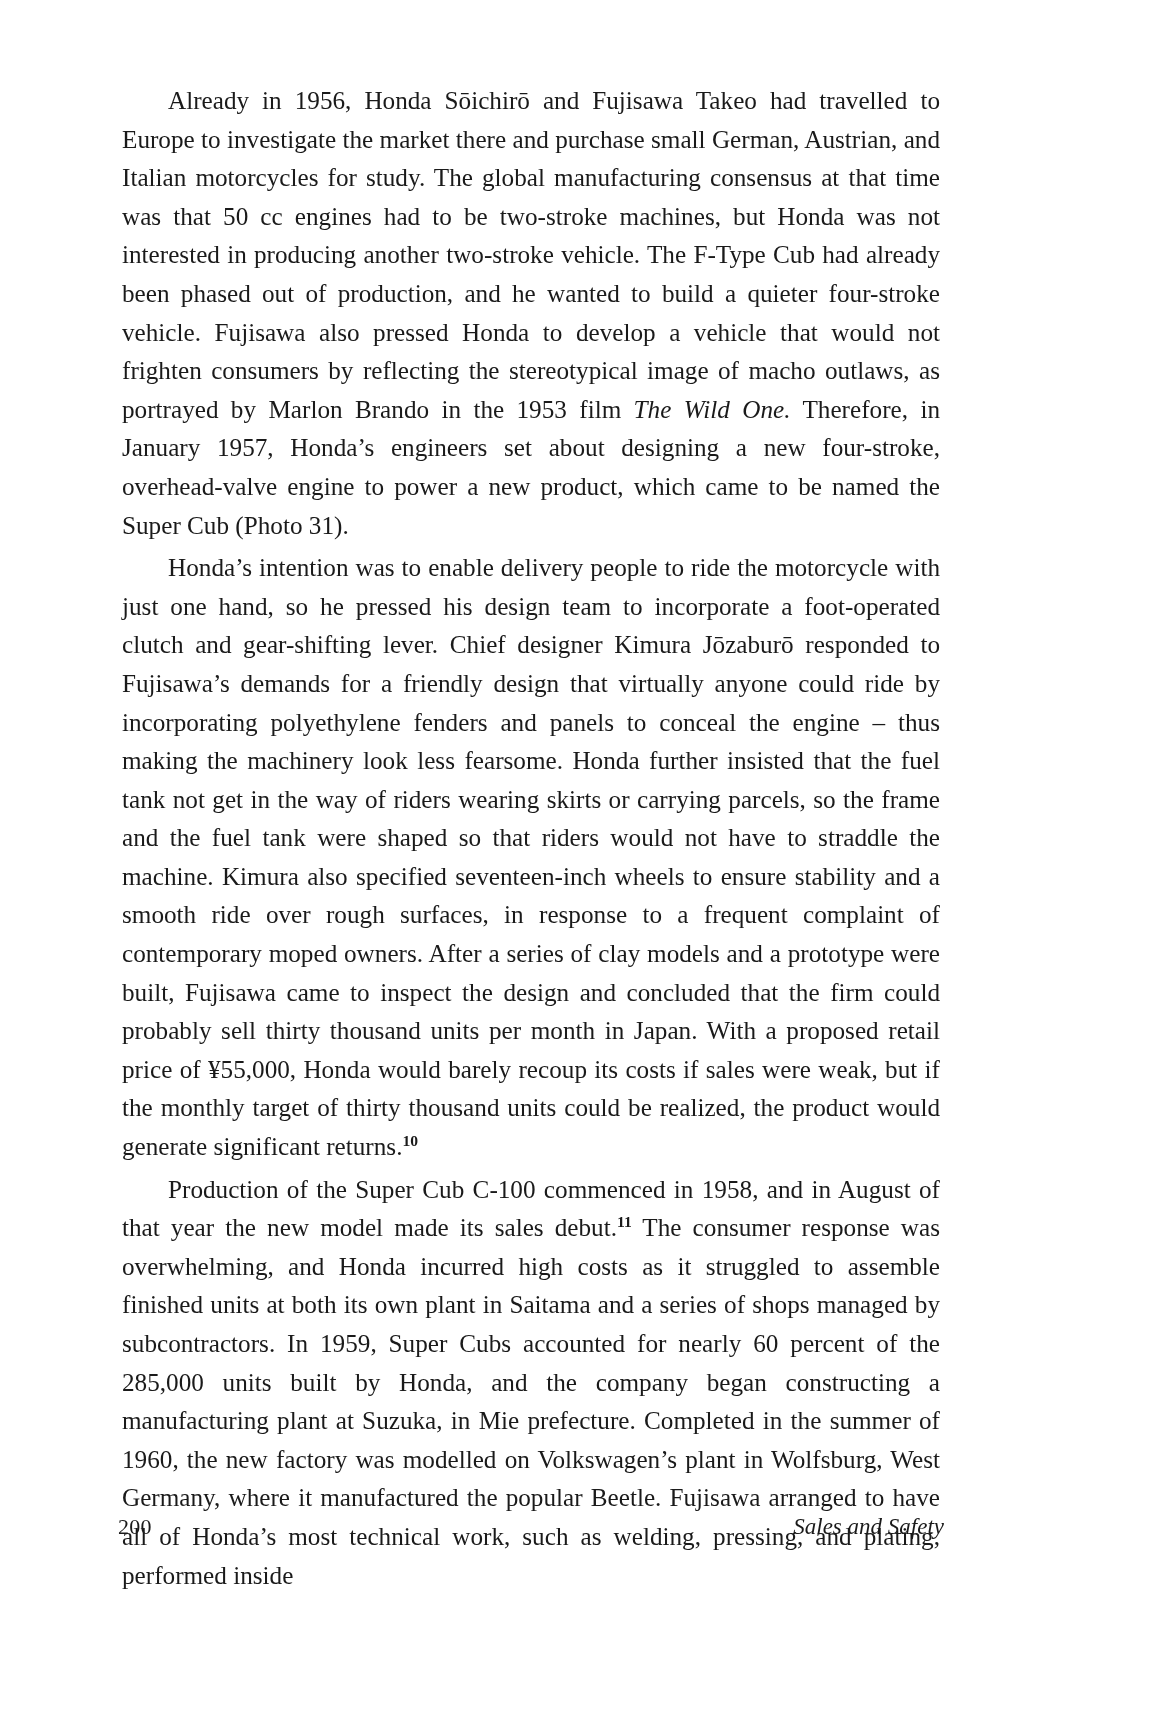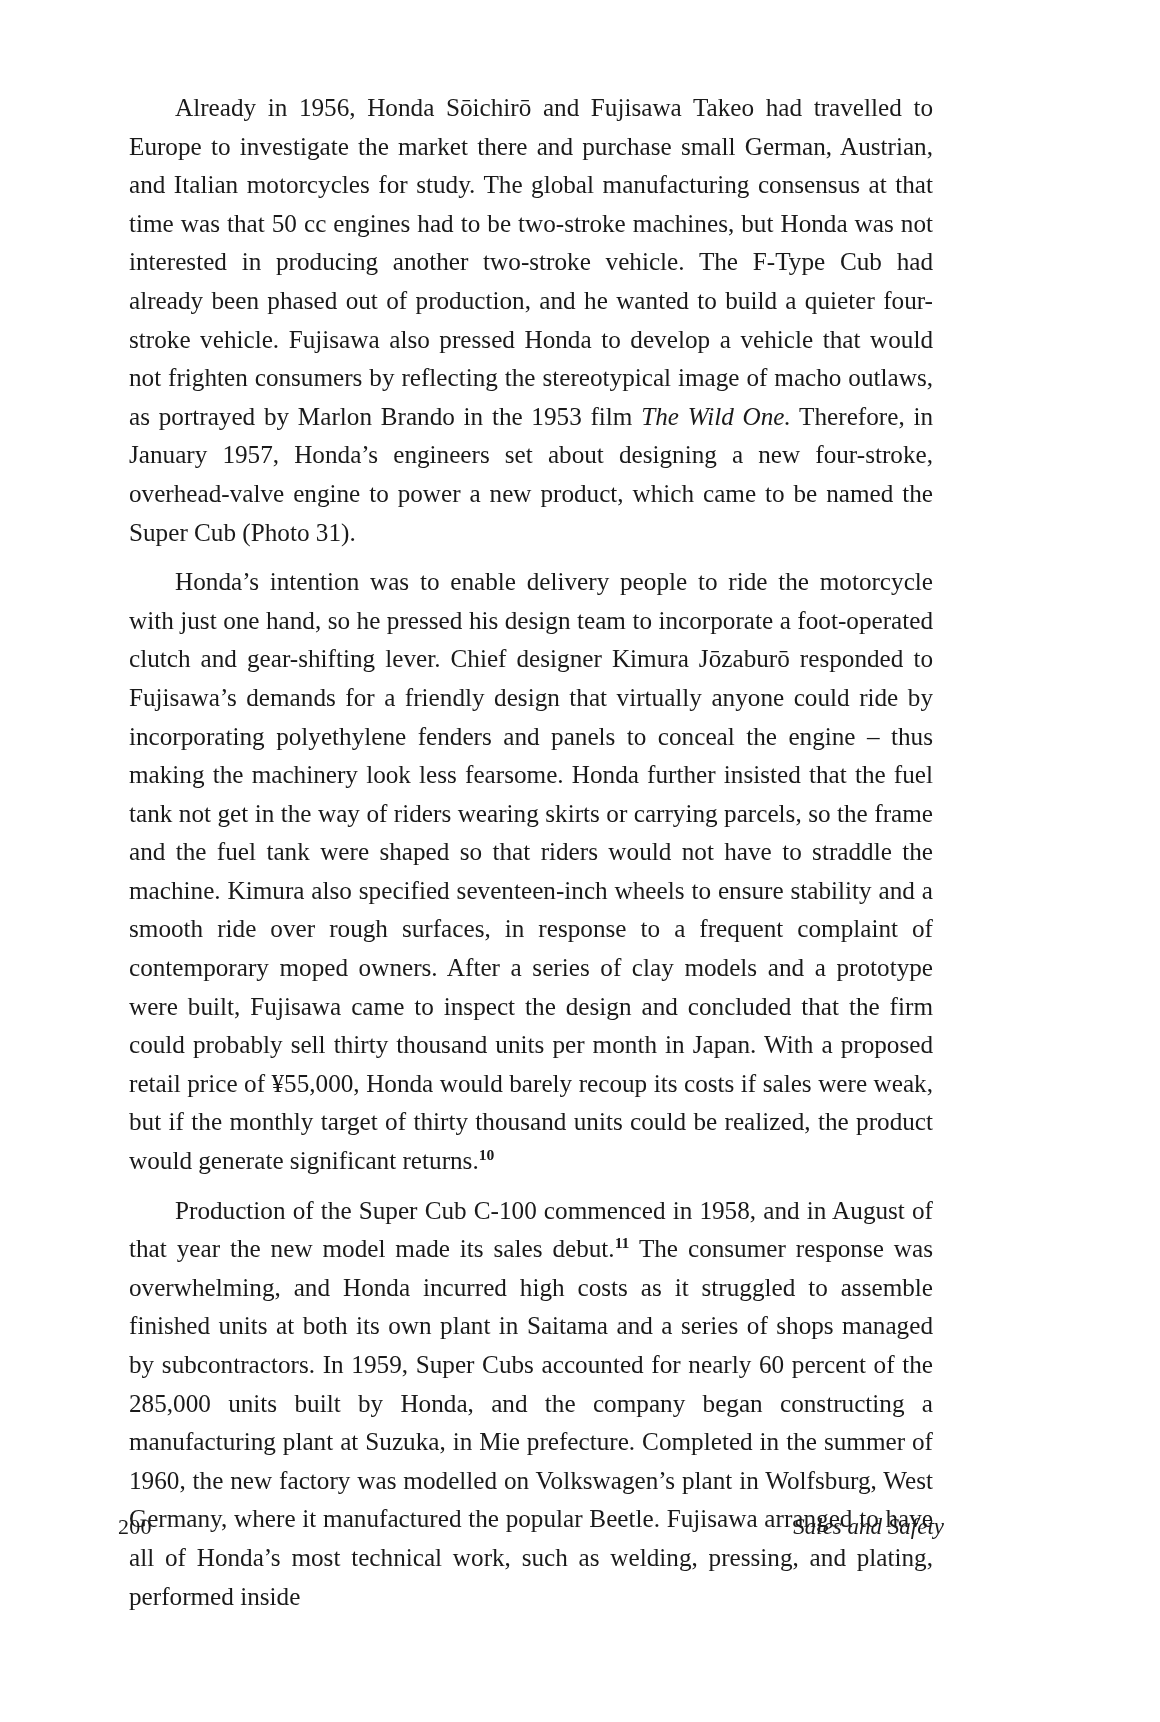--- a/index.html
+++ b/index.html
@@ -22,21 +22,21 @@
     height: 1722px;
     background: #ffffff;
   }
   .text-block {
     position: absolute;
     top: 78px;
     left: 118px;
     width: 826px;
   }
   .para {
-    margin: 11px;
+    margin: 4px;
     text-align: justify;
     text-justify: inter-word;
     font-size: 25.2px;
     line-height: 38.6px;
     text-indent: 46px;
     hyphens: none;
   }
   .para + .para {
     margin-top: 0px;
   }

